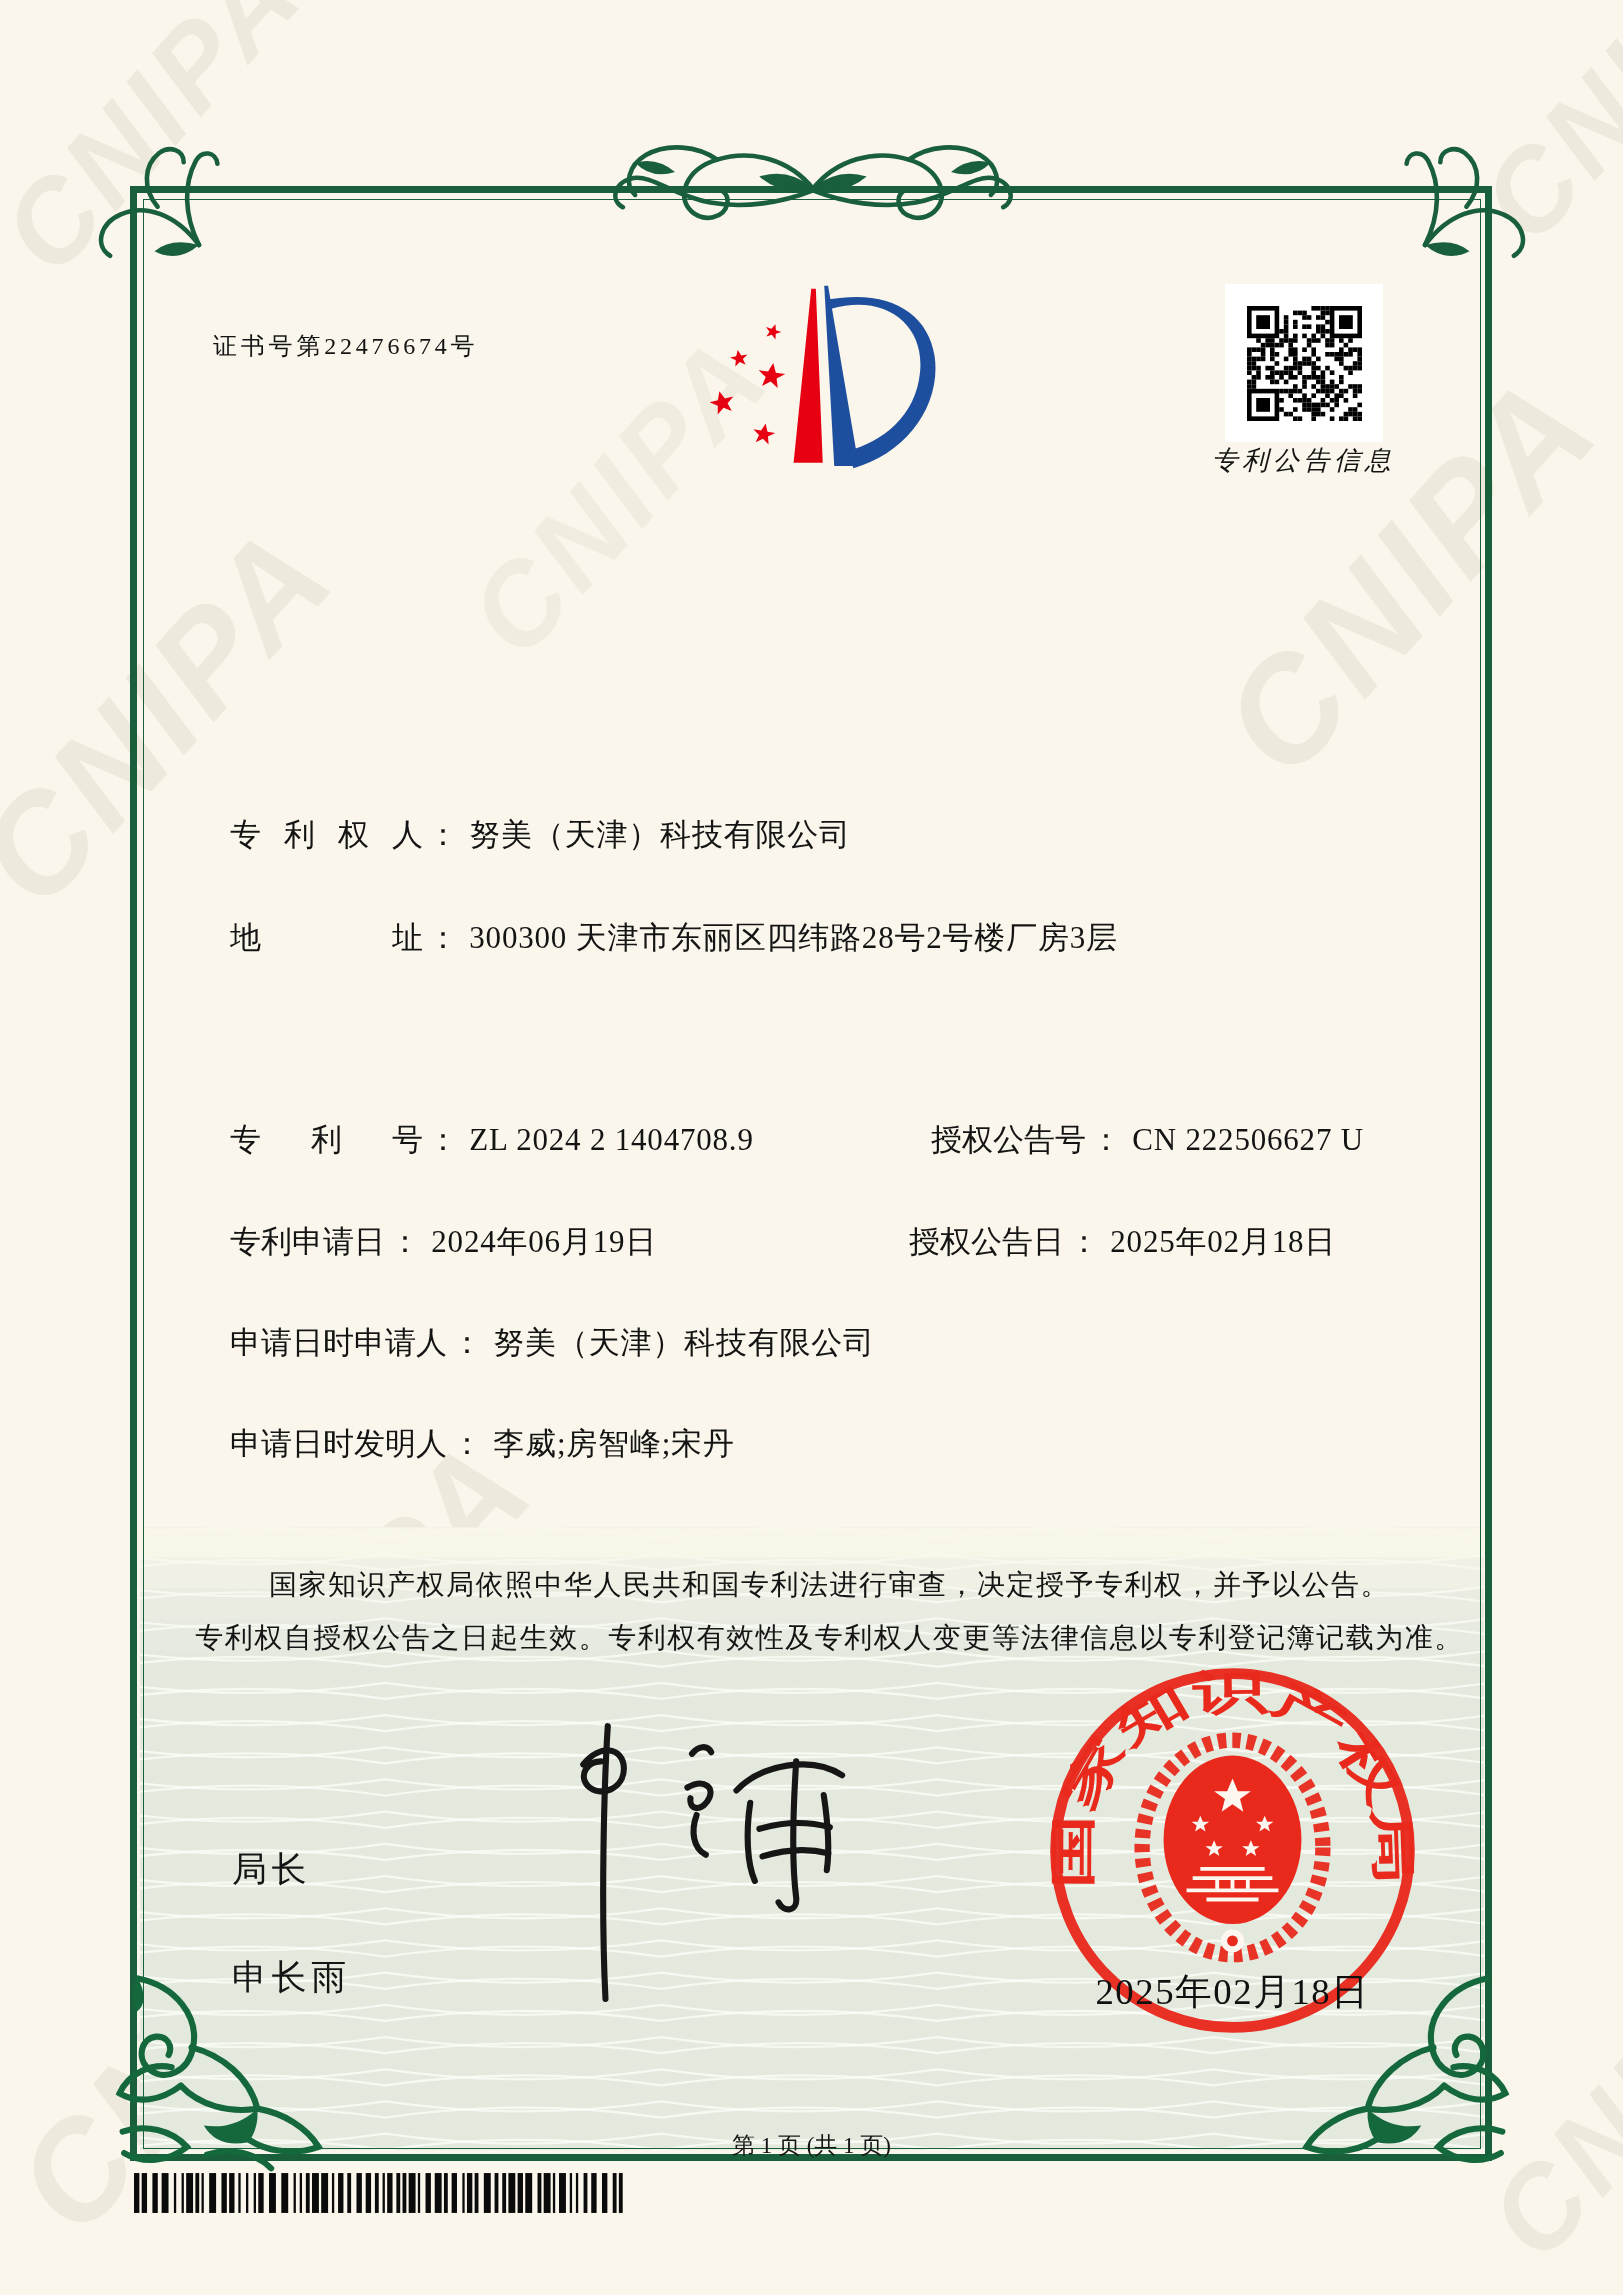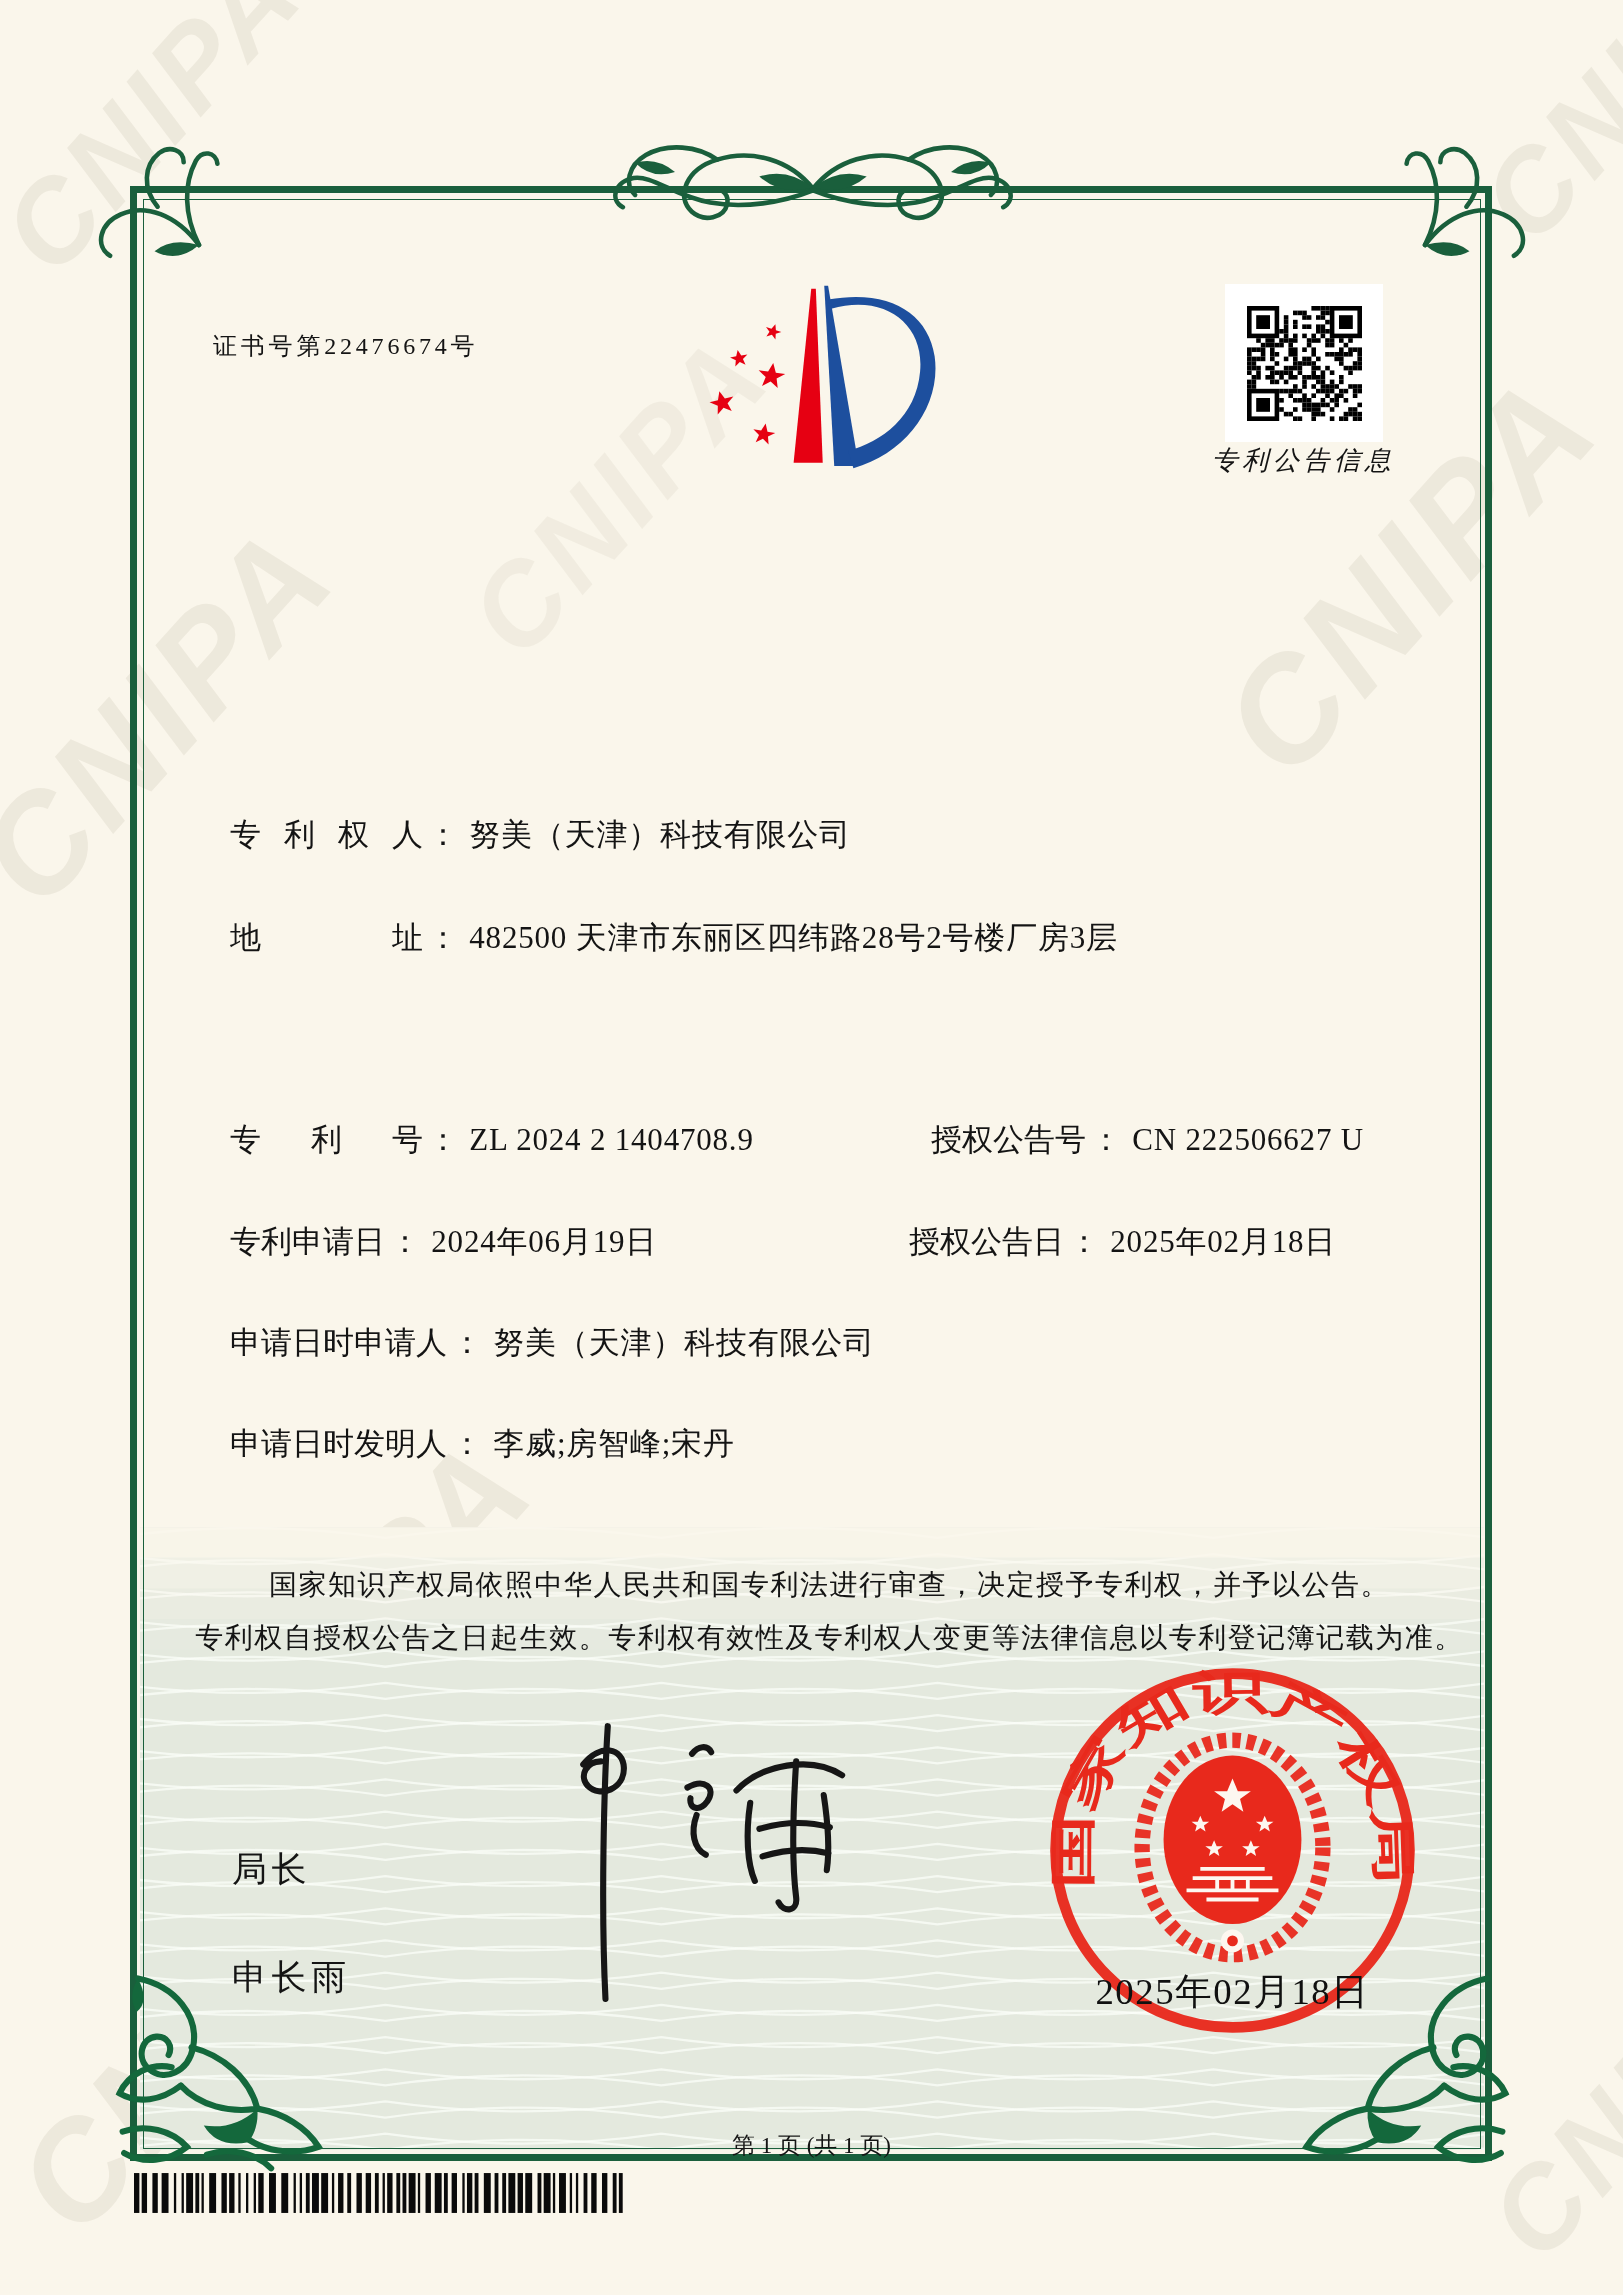--- a/index.html
+++ b/index.html
@@ -431,21 +431,21 @@
         <rect x="12" y="120" width="18" height="18" fill="#000"></rect>
       </svg>
   </div>
   <div class="qr-caption">专利公告信息</div>
 
 
   <div class="row" style="left:230px;top:814px">
     <span class="lbl">专利权人</span><span class="colon">：</span><span class="val">努美（天津）科技有限公司</span>
   </div>
   <div class="row" style="left:230px;top:917px">
-    <span class="lbl">地址</span><span class="colon">：</span><span class="val">482500 天津市东丽区四纬路28号2号楼厂房3层</span>
+    <span class="lbl">地址</span><span class="colon">：</span><span class="val">300300 天津市东丽区四纬路28号2号楼厂房3层</span>
   </div>
   <div class="row" style="left:230px;top:1119px">
     <span class="lbl">专利号</span><span class="colon">：</span><span class="val">ZL 2024 2 1404708.9</span>
   </div>
   <div class="row" style="left:931px;top:1119px">
     <span class="lbl7">授权公告号</span><span class="colon">：</span><span class="val">CN 222506627 U</span>
   </div>
   <div class="row" style="left:230px;top:1221px">
     <span class="lbl7">专利申请日</span><span class="colon">：</span><span class="val">2024年06月19日</span>
   </div>

